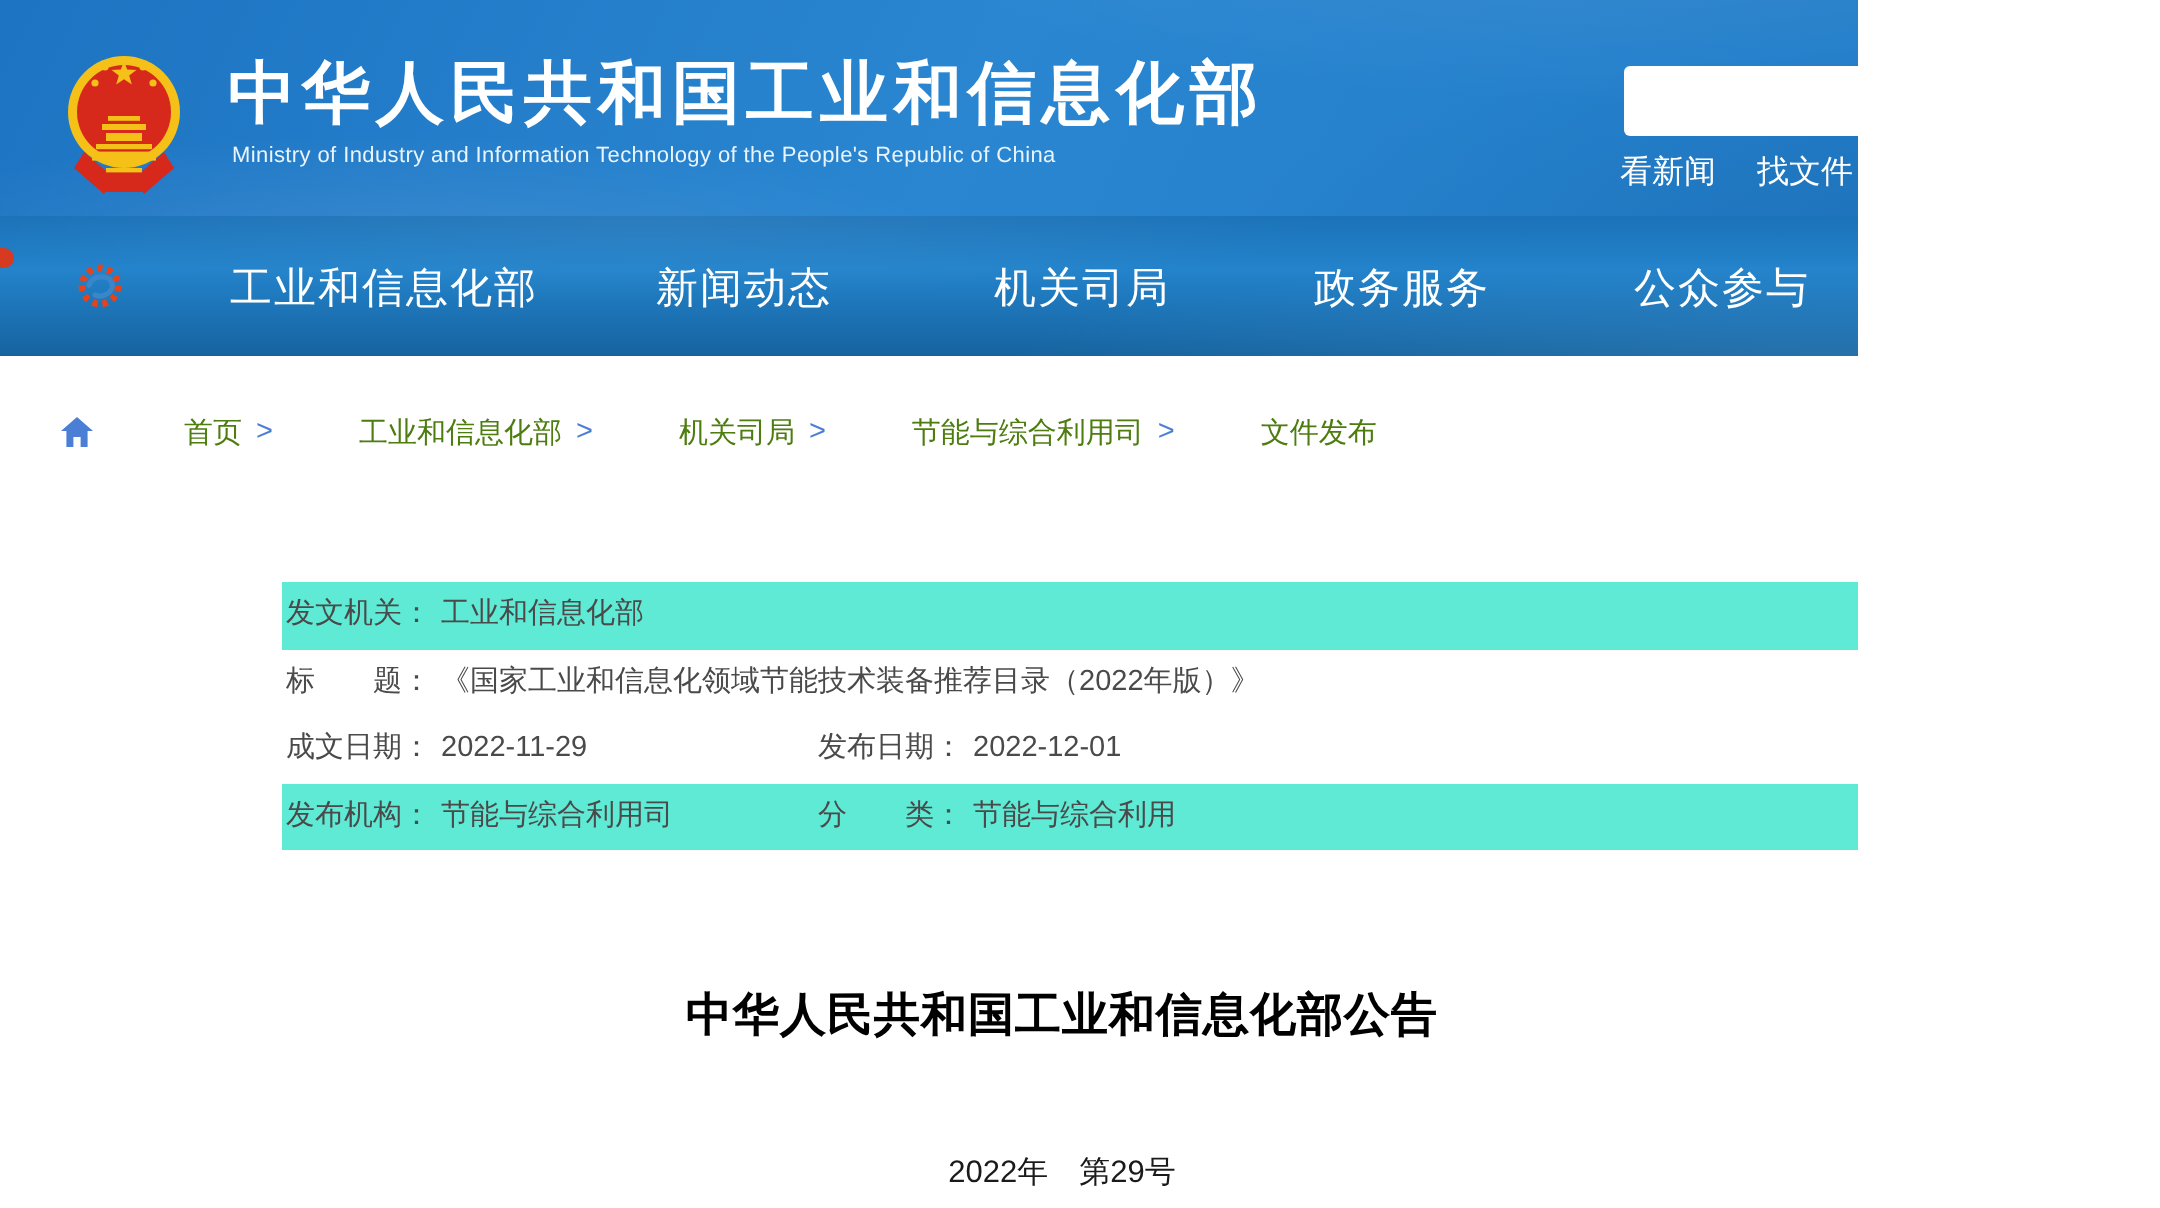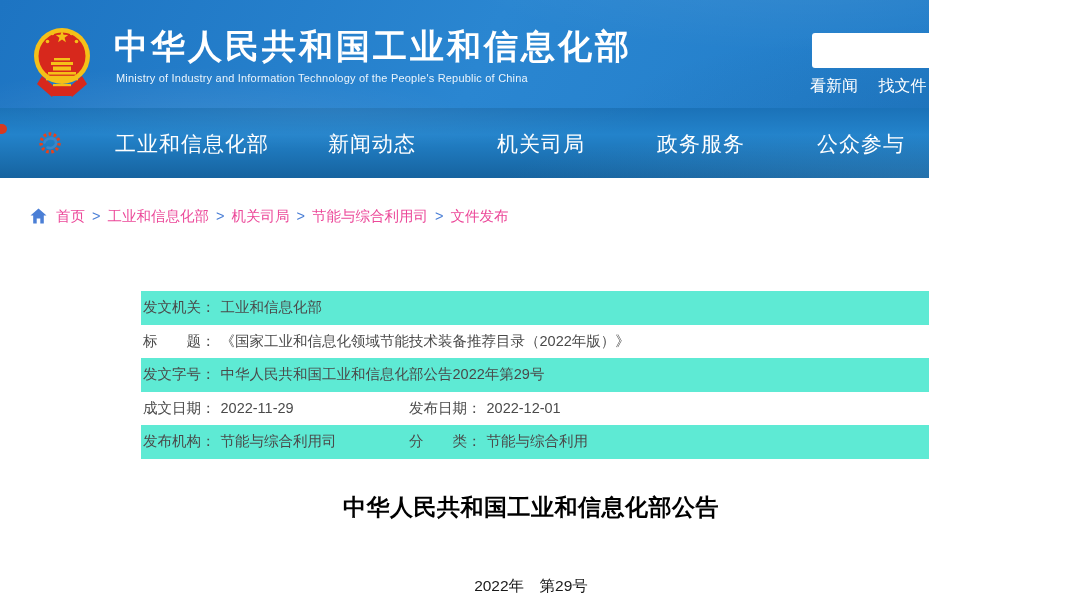--- a/index.html
+++ b/index.html
@@ -63,21 +63,21 @@
     position:absolute; top:22px; font-size:21px; color:#ffffff; font-weight:500;
     white-space:nowrap; cursor:pointer; text-decoration:none; letter-spacing:1px;
   }
 
   
   .breadcrumb {
     position:absolute; left:30px; top:204px; height:24px;
     display:flex; align-items:center; font-size:14.5px; color:#4b7fd6; white-space:nowrap;
   }
   .breadcrumb .home-ic { margin-right:9px; display:inline-block; }
-  .breadcrumb a { color:#ec4899; text-decoration:none; cursor:pointer; }
+  .breadcrumb a { color:#4d7c0f; text-decoration:none; cursor:pointer;margin-left:36px; }
   .breadcrumb .sep { margin:0 7px; color:#4b7fd6; }
 
   
   .doc-table { position:absolute; left:141px; top:291px; width:939px; }
   .doc-row {
     position:relative; height:33.5px; line-height:33.5px;
     font-size:14.5px; color:#4a4a4a; padding-left:2px; white-space:nowrap;
   }
   .doc-row.gray { background:#5eead4; }
   .doc-row .val { margin-left:5px; }
@@ -187,23 +187,20 @@
       <a>文件发布</a>
     </div>
 
     <div class="doc-table">
       <div class="doc-row gray">
         <span class="lbl">发文机关：</span><span class="val">工业和信息化部</span>
       </div>
       <div class="doc-row">
         <span class="lbl">标　　题：</span><span class="val">《国家工业和信息化领域节能技术装备推荐目录（2022年版）》</span>
       </div>
-      <div class="doc-row gray">
-        <span class="lbl">发文字号：</span><span class="val">中华人民共和国工业和信息化部公告2022年第29号</span>
-      </div>
       <div class="doc-row">
         <span class="lbl">成文日期：</span><span class="val">2022-11-29</span>
         <span class="col2"><span class="lbl">发布日期：</span><span class="val">2022-12-01</span></span>
       </div>
       <div class="doc-row gray">
         <span class="lbl">发布机构：</span><span class="val">节能与综合利用司</span>
         <span class="col2"><span class="lbl">分　　类：</span><span class="val">节能与综合利用</span></span>
       </div>
     </div>
 

